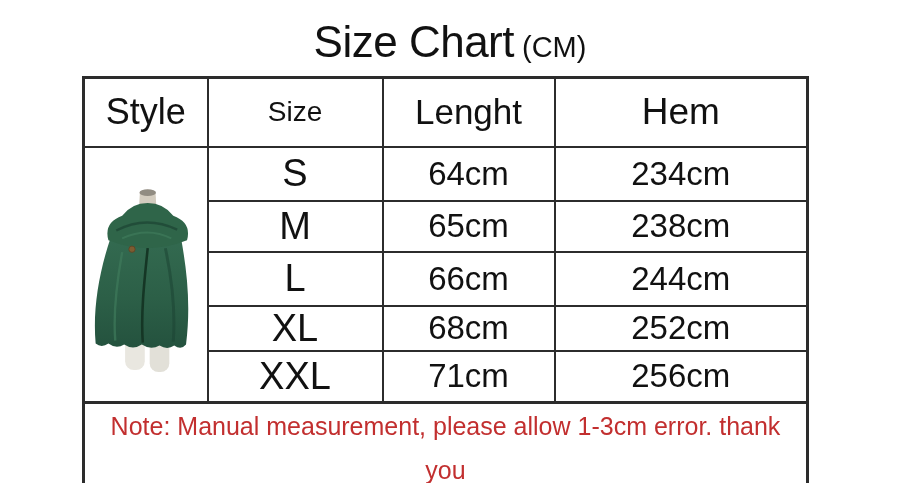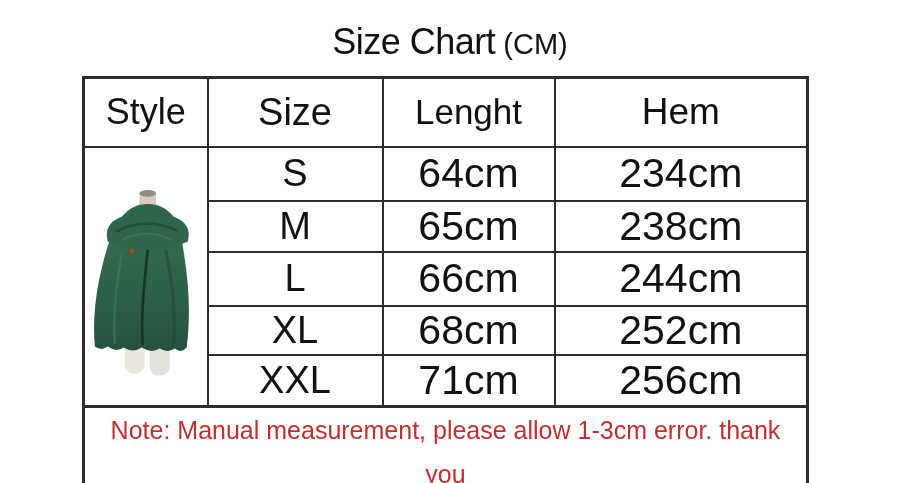--- a/index.html
+++ b/index.html
@@ -7,41 +7,41 @@
     --border:#2c2c2c;
     --text:#111111;
     --cloak-green:#2d6048;
   }
   html,body{margin:0;padding:0;background:#ffffff;}
   body{font-family:"Liberation Sans", sans-serif; color:var(--text);}
   .canvas{position:relative;width:900px;height:483px;background:#ffffff;overflow:hidden;}
 
   .title{position:absolute;top:16px;left:0;width:900px;text-align:center;
          white-space:nowrap;line-height:52px;}
-  .title .main{font-size:36px;font-weight:500;letter-spacing:-0.5px;}
+  .title .main{font-size:44px;font-weight:500;letter-spacing:-0.5px;}
   .title .unit{font-size:29px;font-weight:400;margin-left:8px;margin-top:43px;}
 
   table.size-chart{position:absolute;left:82px;top:76px;width:724px;
     border-collapse:collapse;table-layout:fixed;
     border:3px solid var(--border);}
   table.size-chart td, table.size-chart th{
     border:2px solid var(--border);
     text-align:center;vertical-align:middle;
     padding:0;font-weight:400;color:var(--text);overflow:hidden;}
 
   tr.header-row{height:69px;}
   th.h-style{font-size:36px;}
-  th.h-size{font-size:38px;}
+  th.h-size{font-size:28px;}
   th.h-length{font-size:35px;}
   th.h-hem{font-size:37px;}
 
   tr.r1{height:54px;} tr.r2{height:51px;} tr.r3{height:54px;}
   tr.r4{height:38px;} tr.r5{height:52px;}
   td.c-size{font-size:38px;}
-  td.c-val{font-size:41px;}
+  td.c-val{font-size:33px;}
 
   td.style-cell{position:relative;padding:0;}
   td.style-cell svg{position:absolute;left:0;top:0;width:100%;height:100%;display:block;}
 
   tr.note-row{height:44px;}
   tr.note-row td{
     border-top:3px solid var(--border);
     color:var(--note-red);font-size:25px;white-space:pre-wrap;line-height:44px;}
 </style>
 </head>

